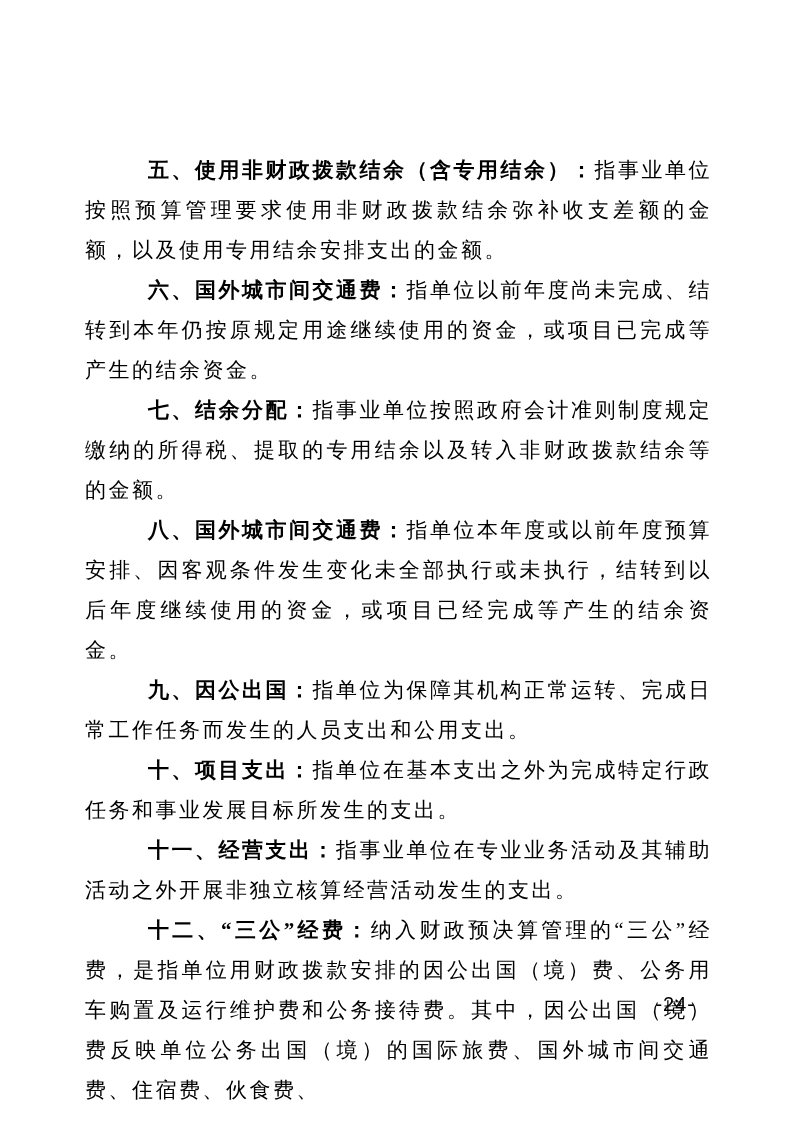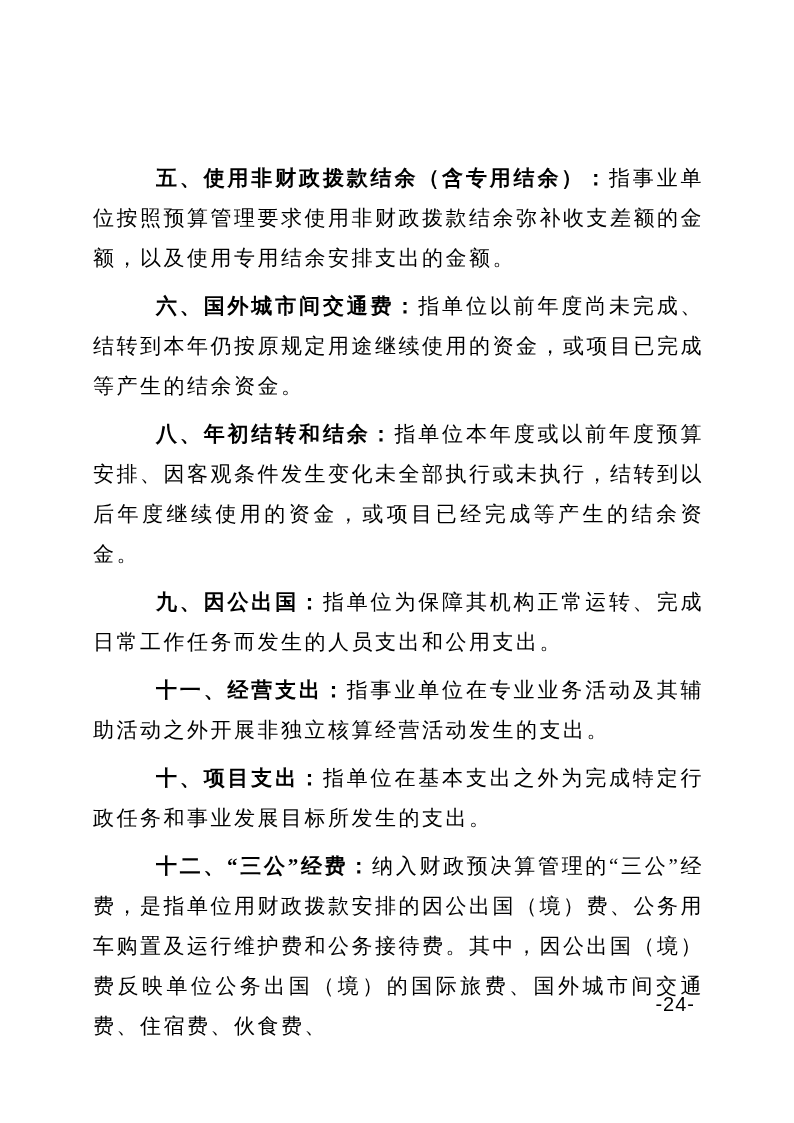--- a/index.html
+++ b/index.html
@@ -16,21 +16,21 @@
     font-family: "Liberation Serif", serif;
     color: #000000;
   }
   .content {
     position: absolute;
     left: 85px;
     top: 150px;
     width: 627px;
   }
   p.def {
-    margin: 8px;
+    margin: 0;
     padding: 0;
     font-size: 21px;
     line-height: 40px;
     letter-spacing: 2.5px;
     text-align: justify;
     text-justify: inter-character;
     text-indent: 63px;
     word-break: break-all;
   }
   p.def .head {
@@ -47,20 +47,21 @@
     color: #000000;
   }
 </style>
 </head>
 <body>
 
 <div class="page">
   <div class="content">
     <p class="def"><span class="head">五、使用非财政拨款结余（含专用结余）：</span><span>指事业单位按照预算管理要求使用非财政拨款结余弥补收支差额的金额，以及使用专用结余安排支出的金额。</span></p>
     <p class="def"><span class="head">六、国外城市间交通费：</span><span>指单位以前年度尚未完成、结转到本年仍按原规定用途继续使用的资金，或项目已完成等产生的结余资金。</span></p>
-    <p class="def"><span class="head">八、年初结转和结余：</span><span>指单位本年度或以前年度预算安排、因客观条件发生变化未全部执行或未执行，结转到以后年度继续使用的资金，或项目已经完成等产生的结余资金。</span></p>
+    <p class="def"><span class="head">七、结余分配：</span><span>指事业单位按照政府会计准则制度规定缴纳的所得税、提取的专用结余以及转入非财政拨款结余等的金额。</span></p>
+    <p class="def"><span class="head">八、国外城市间交通费：</span><span>指单位本年度或以前年度预算安排、因客观条件发生变化未全部执行或未执行，结转到以后年度继续使用的资金，或项目已经完成等产生的结余资金。</span></p>
     <p class="def"><span class="head">九、因公出国：</span><span>指单位为保障其机构正常运转、完成日常工作任务而发生的人员支出和公用支出。</span></p>
+    <p class="def"><span class="head">十、项目支出：</span><span>指单位在基本支出之外为完成特定行政任务和事业发展目标所发生的支出。</span></p>
     <p class="def"><span class="head">十一、经营支出：</span><span>指事业单位在专业业务活动及其辅助活动之外开展非独立核算经营活动发生的支出。</span></p>
-    <p class="def"><span class="head">十、项目支出：</span><span>指单位在基本支出之外为完成特定行政任务和事业发展目标所发生的支出。</span></p>
     <p class="def"><span class="head">十二、“三公”经费：</span><span>纳入财政预决算管理的“三公”经费，是指单位用财政拨款安排的因公出国（境）费、公务用车购置及运行维护费和公务接待费。其中，因公出国（境）费反映单位公务出国（境）的国际旅费、国外城市间交通费、住宿费、伙食费、</span></p>
   </div>
   <div class="pagenum">-24-</div>
 </div>
 
 </body></html>

